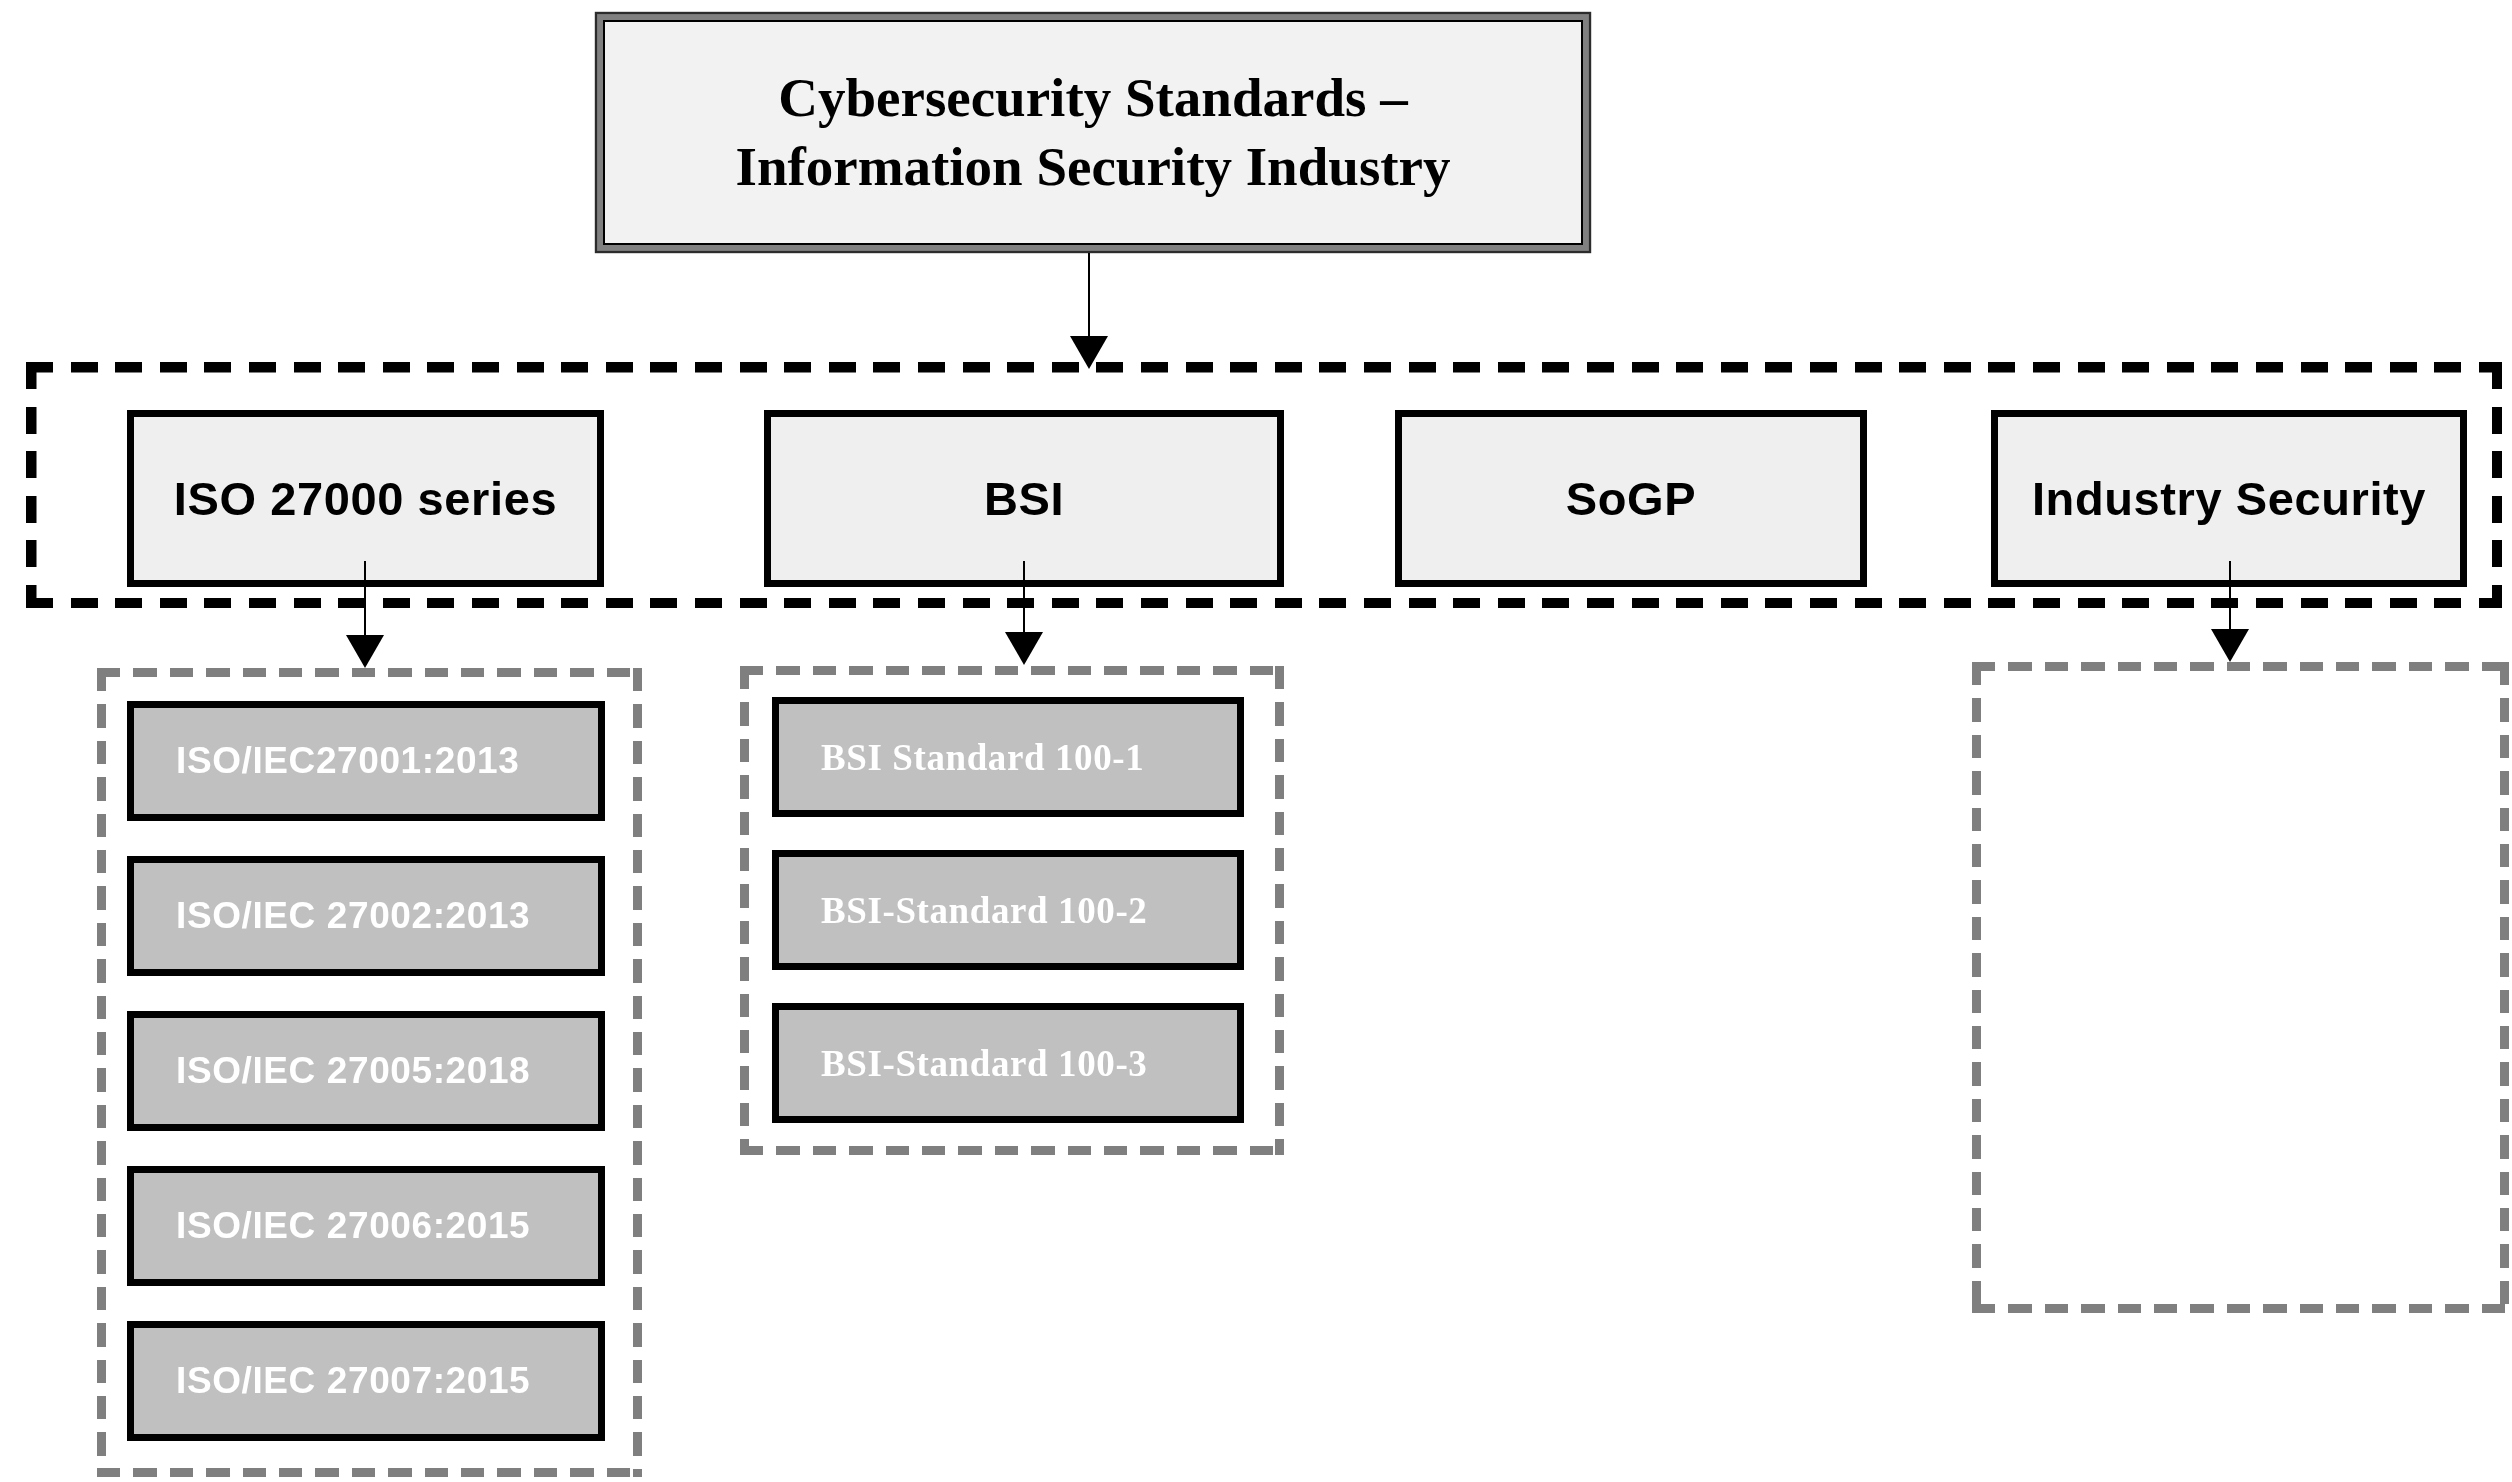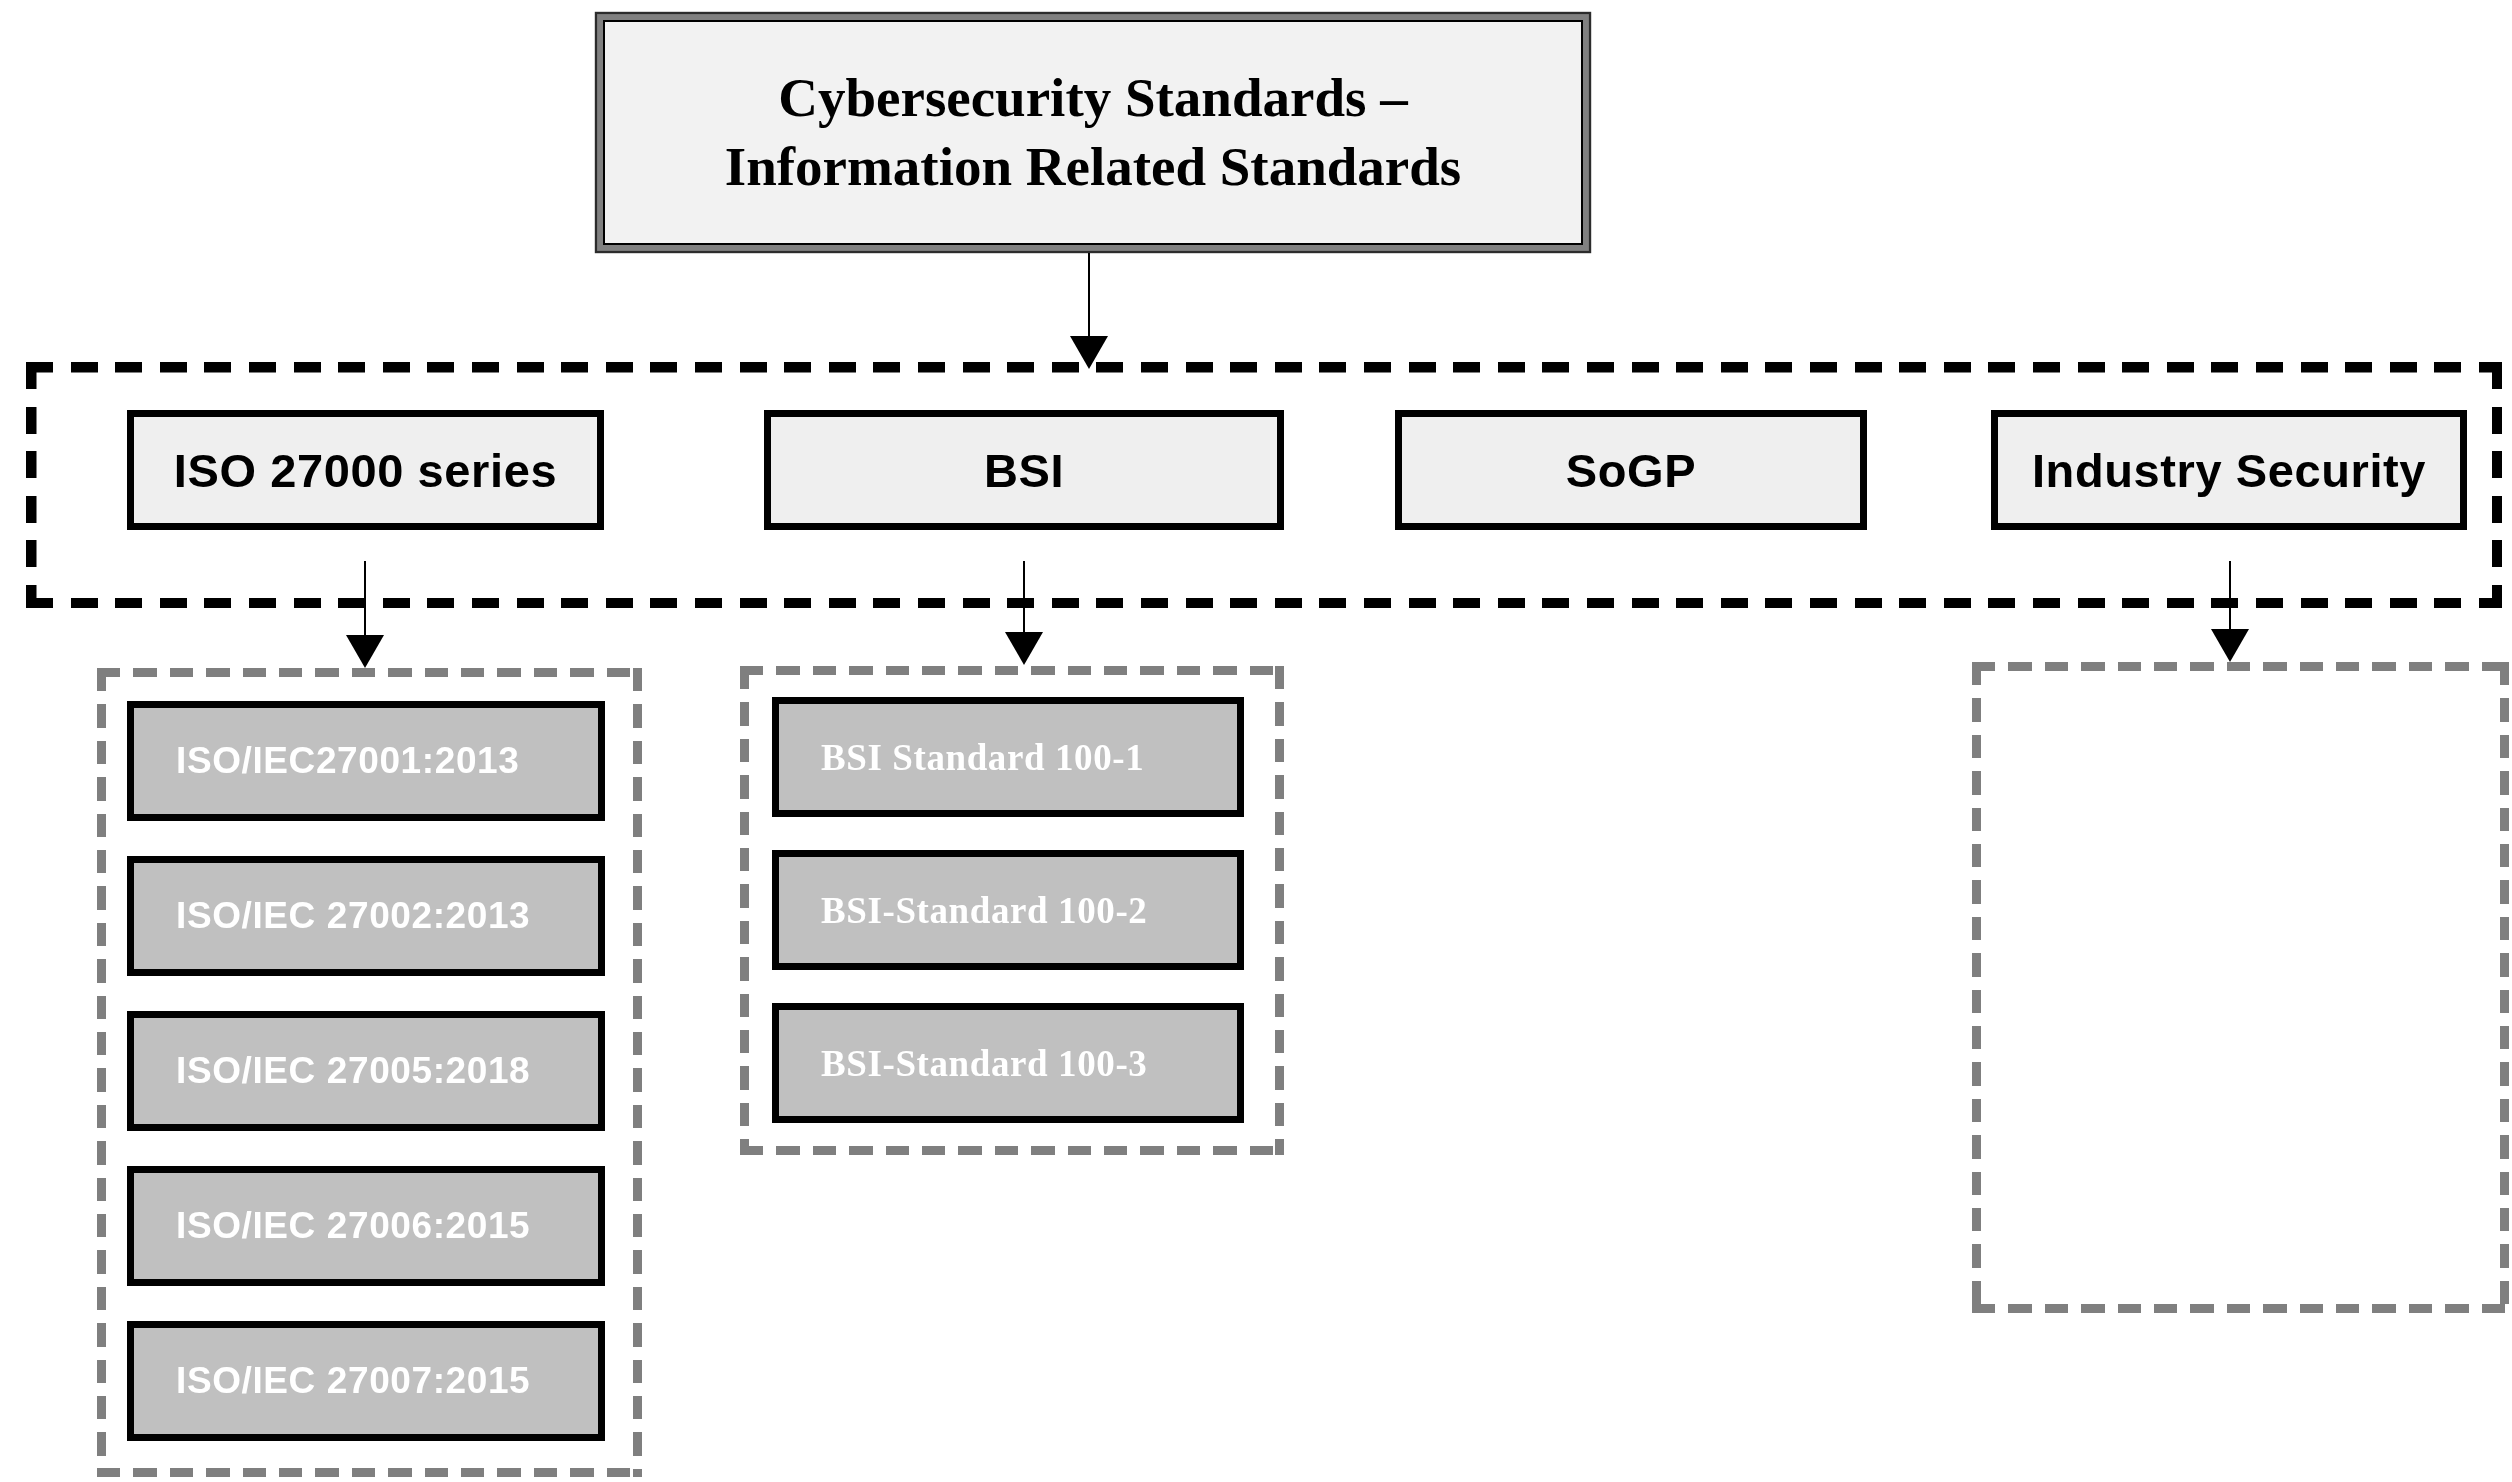--- a/index.html
+++ b/index.html
@@ -41,21 +41,21 @@
       repeating-linear-gradient(180deg,var(--c) 0 var(--d),transparent var(--d) calc(var(--d) + var(--g))) right top / var(--t) 100% no-repeat;
   }
   .row-frame{left:26px;top:362px;width:2476px;height:246px;}
   .group-frame{--c:var(--frame-gray);--t:9.4px;--d:23.4px;--g:13px;}
   .group-frame-iso{left:97px;top:668px;width:545px;height:809px;}
   .group-frame-bsi{left:740px;top:666px;width:544px;height:489px;}
   .group-frame-industry{left:1972px;top:662px;width:537px;height:651px;}
 
   
   .cat-box{
-    position:absolute;top:410px;height:120px;
+    position:absolute;top:410px;height:177px;
     background:var(--category-fill);
     border:7.6px solid var(--ink);
     display:flex;align-items:center;justify-content:center;text-align:right;
   }
   .cat-iso{left:127px;width:477px;}
   .cat-bsi{left:764px;width:520px;}
   .cat-sogp{left:1395px;width:472px;}
   .cat-industry{left:1991px;width:476px;}
   .cat-label{font-size:47px;font-weight:bold;color:var(--ink);letter-spacing:0.6px;white-space:nowrap;}
 
@@ -84,21 +84,21 @@
   .arrow-bsi{left:1005px;top:561px;}        .arrow-bsi .shaft{height:71px;}
   .arrow-industry{left:2211px;top:561px;}   .arrow-industry .shaft{height:68px;}
 </style>
 </head>
 <body>
 
 <div class="canvas">
 
   <div class="title-box">
     <div class="title-line">Cybersecurity Standards –</div>
-    <div class="title-line">Information Related Standards</div>
+    <div class="title-line">Information Security Industry</div>
   </div>
 
   <div class="arrow arrow-title">
     <div class="shaft"></div>
     <div class="head"></div>
   </div>
 
   <div class="dash-frame row-frame"></div>
 
   <div class="cat-box cat-iso">

